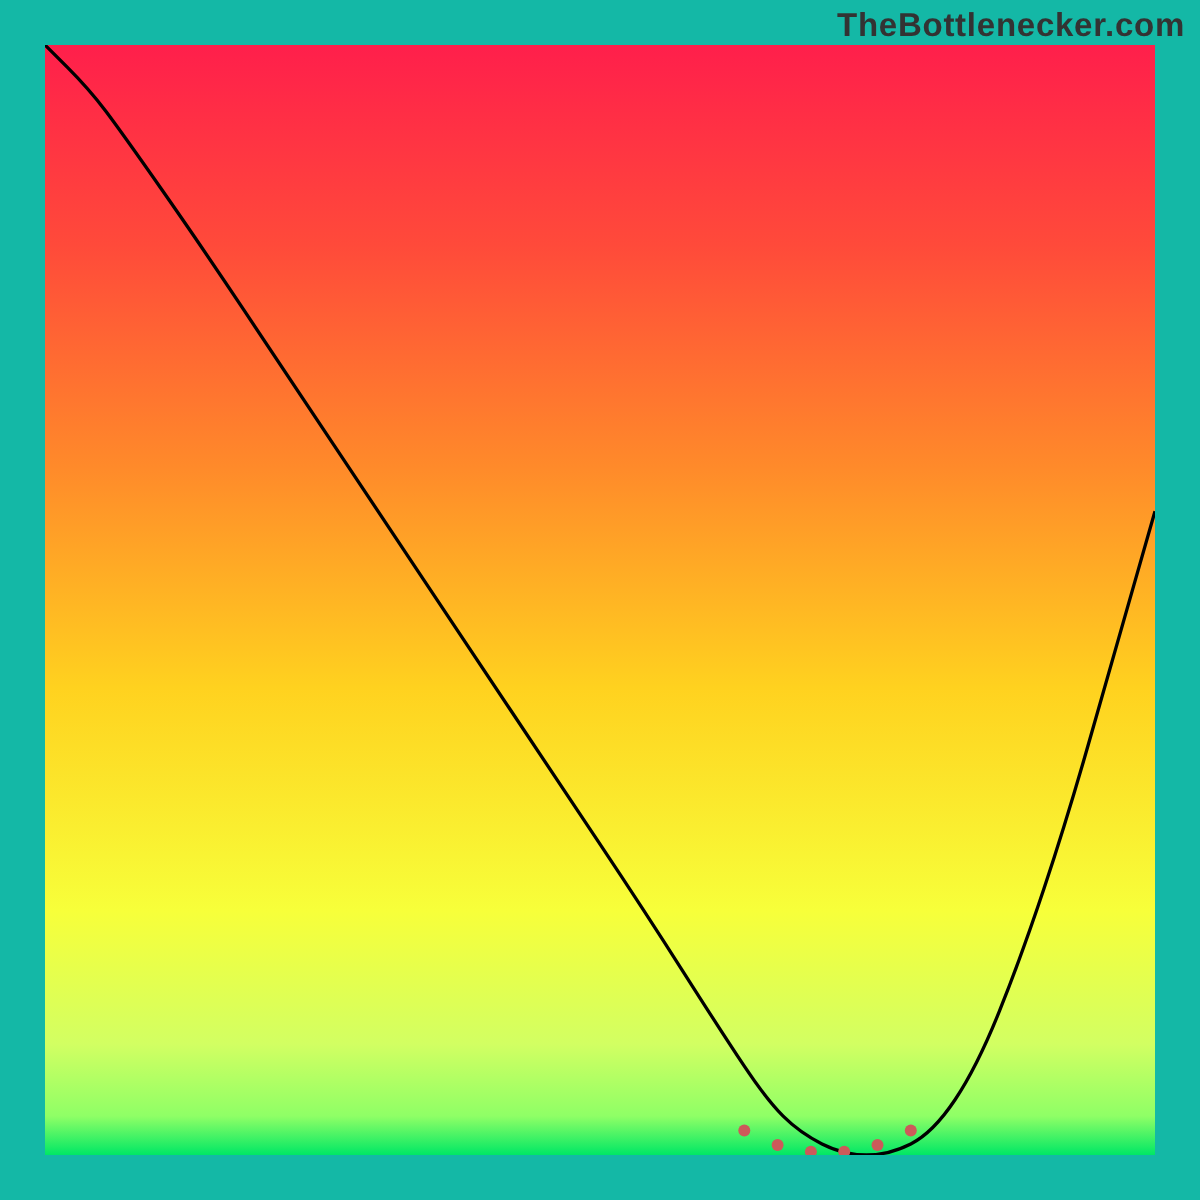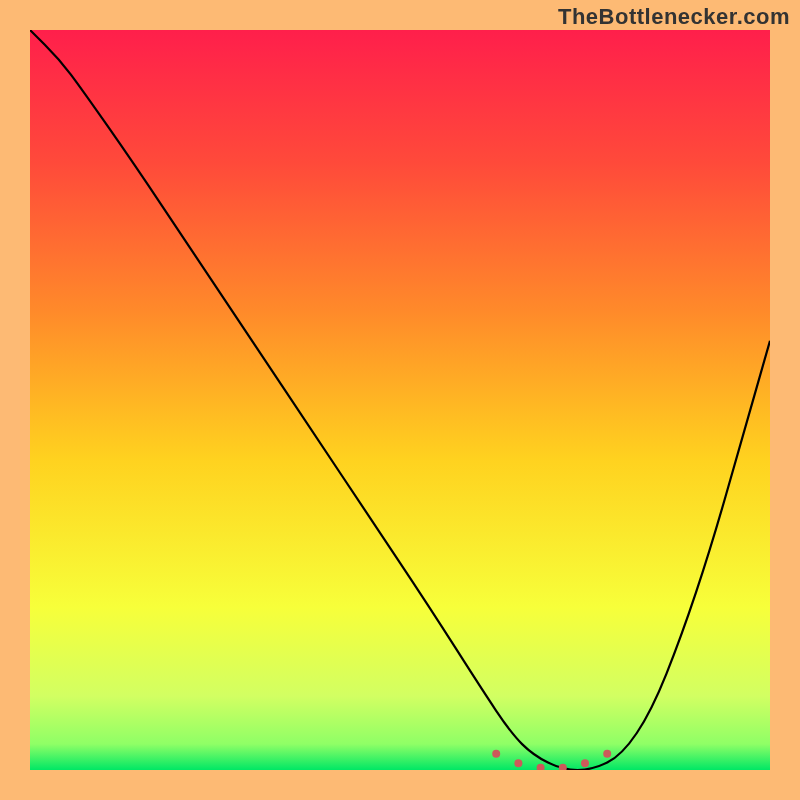--- a/index.html
+++ b/index.html
@@ -8,21 +8,21 @@
     width: 800px;
     height: 800px;
     background: #000;
     overflow: hidden;
     font-family: Arial, Helvetica, sans-serif;
   }
   .frame {
     position: relative;
     width: 800px;
     height: 800px;
-    background: #fdba74;
+    background: #14b8a6;
   }
   .watermark {
     position: absolute;
     top: 4px;
     right: 10px;
     color: #333;
     font-size: 22px;
     font-weight: bold;
     letter-spacing: 0.5px;
     z-index: 10;

